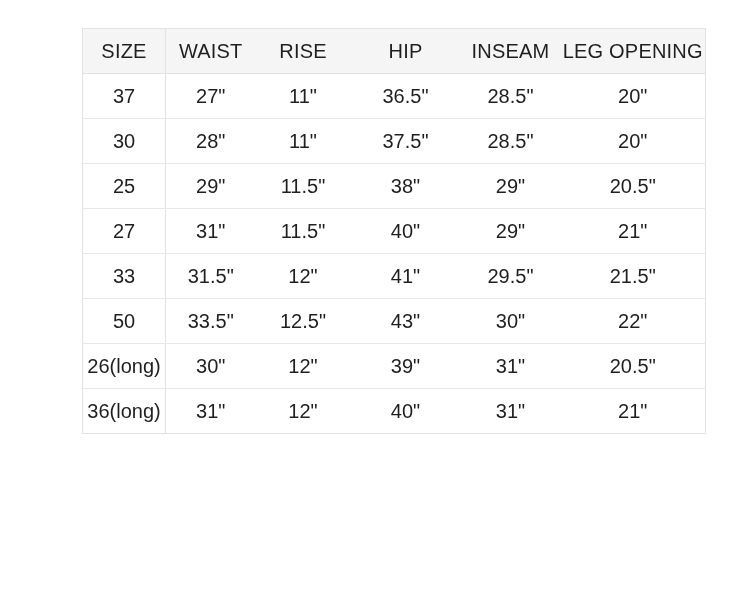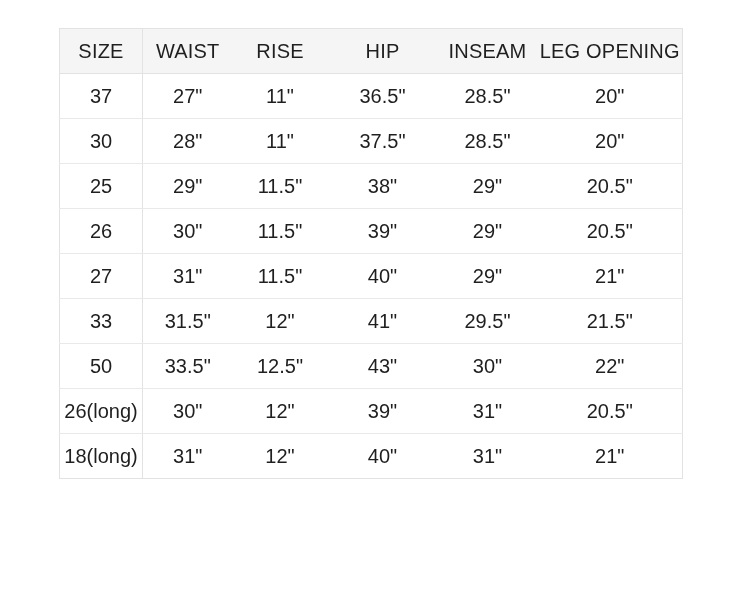--- a/index.html
+++ b/index.html
@@ -11,21 +11,21 @@
   * { margin: 0; padding: 0; box-sizing: border-box; }
   html, body {
     width: 750px;
     height: 609px;
     background: #ffffff;
     font-family: "Liberation Sans", sans-serif;
     overflow: hidden;
   }
   .chart-wrap {
     position: absolute;
-    left: 59px;
+    left: 82px;
     top: 28px;
     width: 623px;
   }
   table.size-chart {
     width: 623px;
     border-collapse: collapse;
     table-layout: fixed;
     color: var(--text, #1f1f1f);
     border: 1px solid var(--border, #e2e2e2);
   }
@@ -105,28 +105,20 @@
         </tr>
         <tr>
           <td class="size-col">25</td>
           <td>29"</td>
           <td>11.5"</td>
           <td>38"</td>
           <td>29"</td>
           <td>20.5"</td>
         </tr>
         <tr>
-          <td class="size-col">26</td>
-          <td>30"</td>
-          <td>11.5"</td>
-          <td>39"</td>
-          <td>29"</td>
-          <td>20.5"</td>
-        </tr>
-        <tr>
           <td class="size-col">27</td>
           <td>31"</td>
           <td>11.5"</td>
           <td>40"</td>
           <td>29"</td>
           <td>21"</td>
         </tr>
         <tr>
           <td class="size-col">33</td>
           <td>31.5"</td>
@@ -145,21 +137,21 @@
         </tr>
         <tr>
           <td class="size-col">26(long)</td>
           <td>30"</td>
           <td>12"</td>
           <td>39"</td>
           <td>31"</td>
           <td>20.5"</td>
         </tr>
         <tr>
-          <td class="size-col">18(long)</td>
+          <td class="size-col">36(long)</td>
           <td>31"</td>
           <td>12"</td>
           <td>40"</td>
           <td>31"</td>
           <td>21"</td>
         </tr>
       </tbody>
   </table>
 </div>
 

